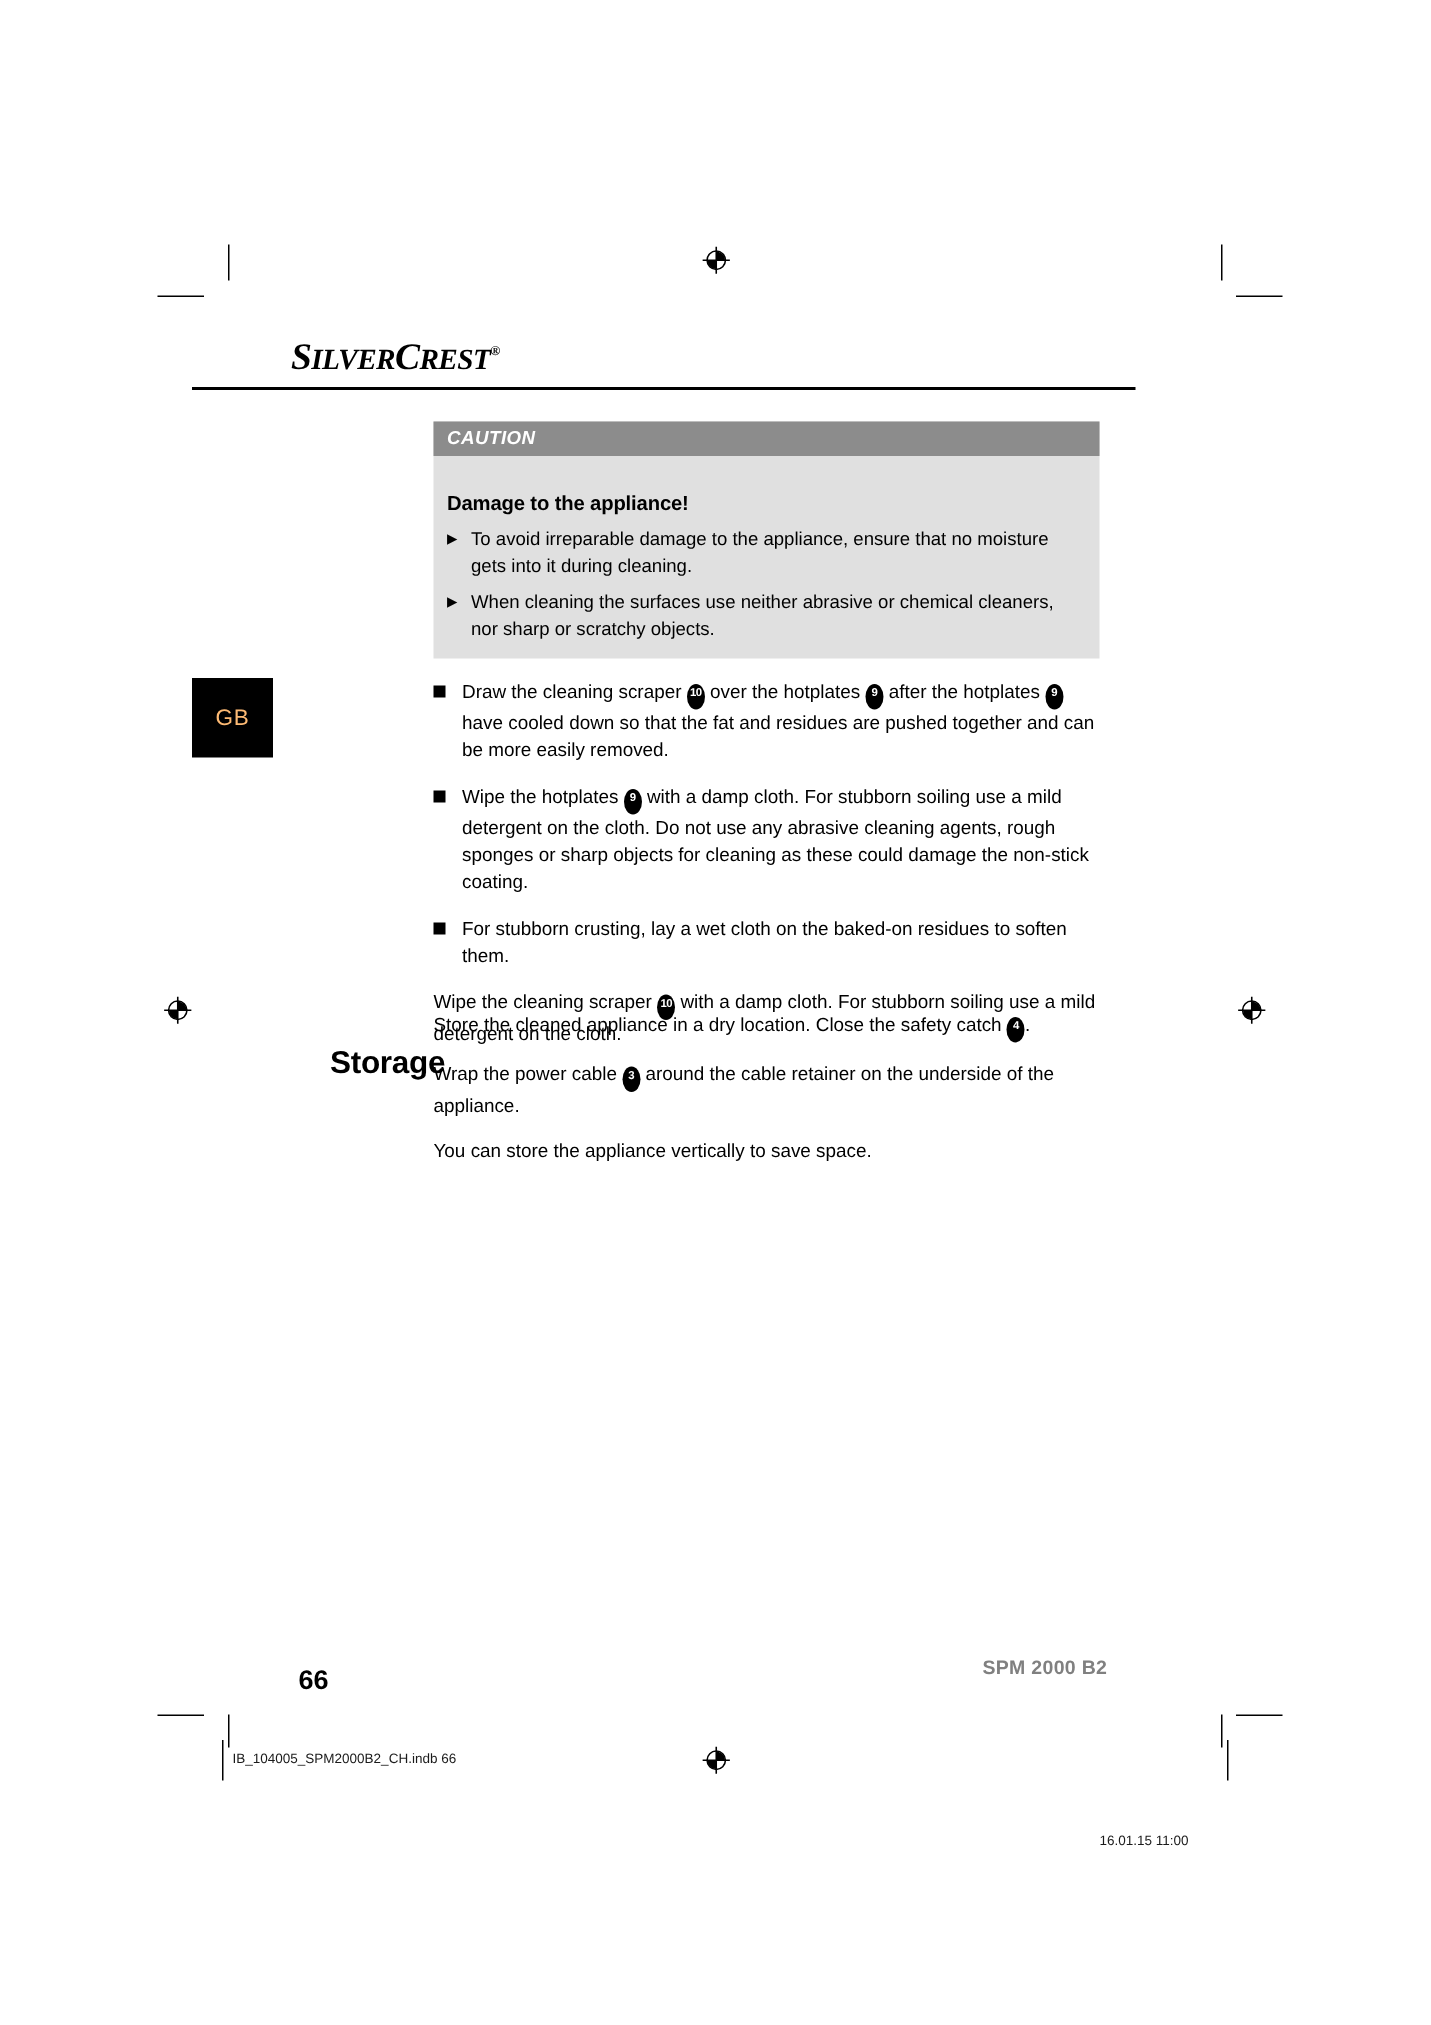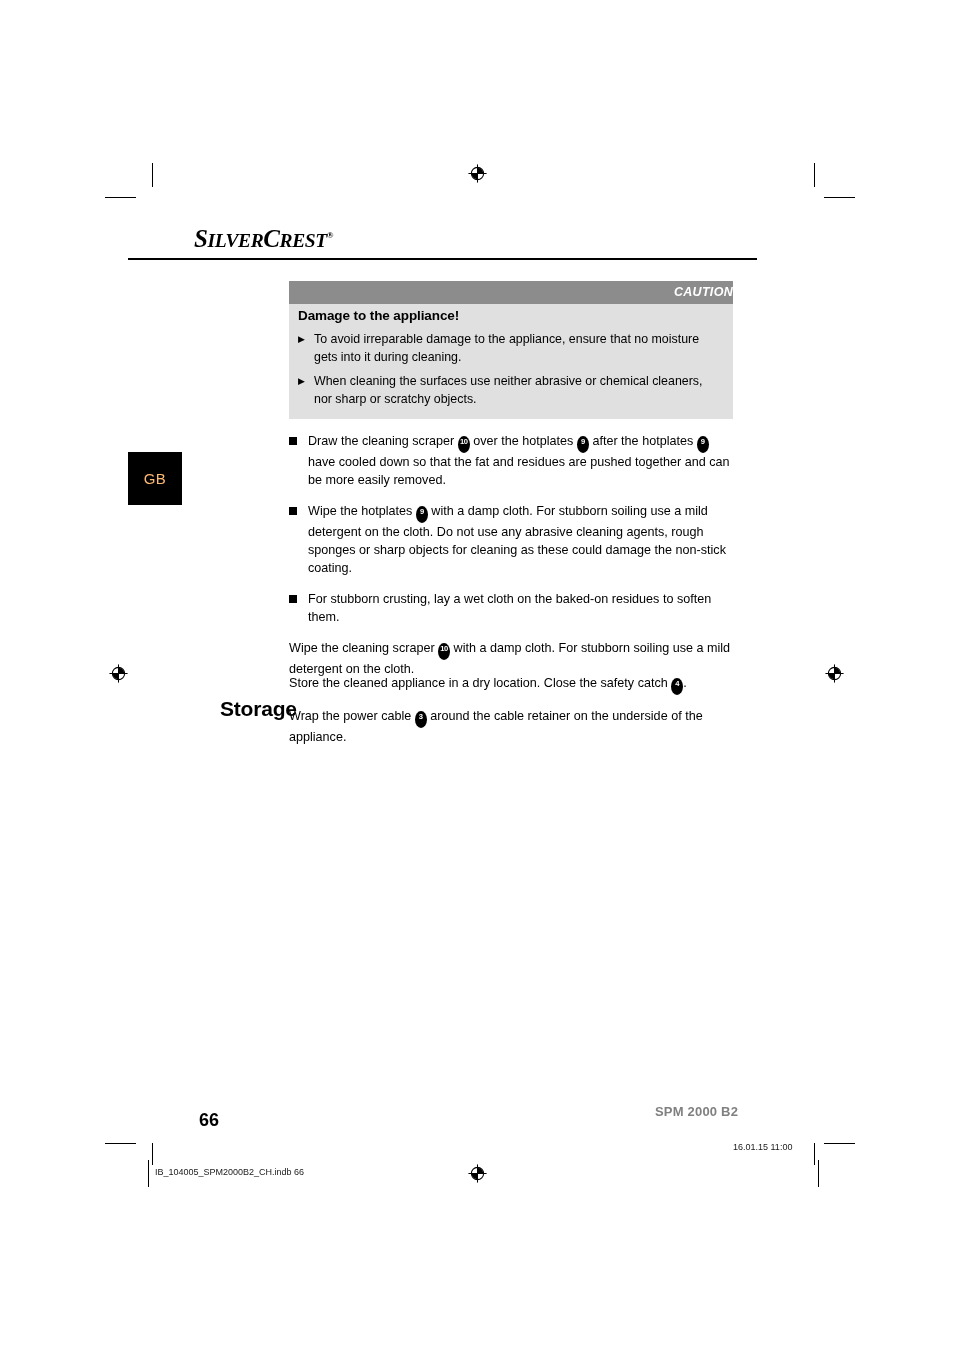--- a/index.html
+++ b/index.html
@@ -97,25 +97,24 @@
     background: #e0e0e0;
     margin-bottom: 13px;
   }
   .caution-header {
     background: #8c8c8c;
     color: #ffffff;
     font-weight: 700;
     font-style: italic;
     font-size: 12.5px;
     letter-spacing: 0.3px;
-    padding: 4px 0 5px 23px;
-    text-align: right;
+    padding: 4px 0 5px 9px;
   }
   .caution-body {
-    padding: 4px 10px 11px 9px;
+    padding: 24px 10px 11px 9px;
   }
   .caution-title {
     font-weight: 700;
     font-size: 13.5px;
     margin: 0 0 8px 0;
     letter-spacing: -0.1px;
   }
   .arrow-item {
     display: flex;
     margin-bottom: 7px;
@@ -213,21 +212,21 @@
     position: absolute;
     left: 155px;
     top: 1167px;
     font-size: 9px;
     color: #1a1a1a;
     white-space: nowrap;
   }
   .print-right {
     position: absolute;
     left: 733px;
-    top: 1142px;
+    top: 1222px;
     font-size: 9px;
     color: #1a1a1a;
     white-space: nowrap;
   }
 </style>
 </head>
 <body>
 
 <div class="crop-v" style="left:152px; top:163px;"></div>
 <div class="crop-h" style="left:105px; top:197px;"></div>
@@ -329,19 +328,20 @@
 
 </div>
 
 <h2 class="section-heading">Storage</h2>
 
 <div class="storage-block">
   <p class="para"><span>Store the cleaned appliance in a dry location. Close the safety catch </span><span class="ref">4</span><span>.</span></p>
 
   <p class="para"><span>Wrap the power cable </span><span class="ref">3</span><span> around the cable retainer on the underside of the appliance.</span></p>
 
+  <p class="para">You can store the appliance vertically to save space.</p>
 </div>
 
 <div class="footer-page">66</div>
 <div class="footer-model">SPM 2000 B2</div>
 
 <div class="print-left">IB_104005_SPM2000B2_CH.indb   66</div>
 <div class="print-right">16.01.15   11:00</div>
 
 </body></html>

